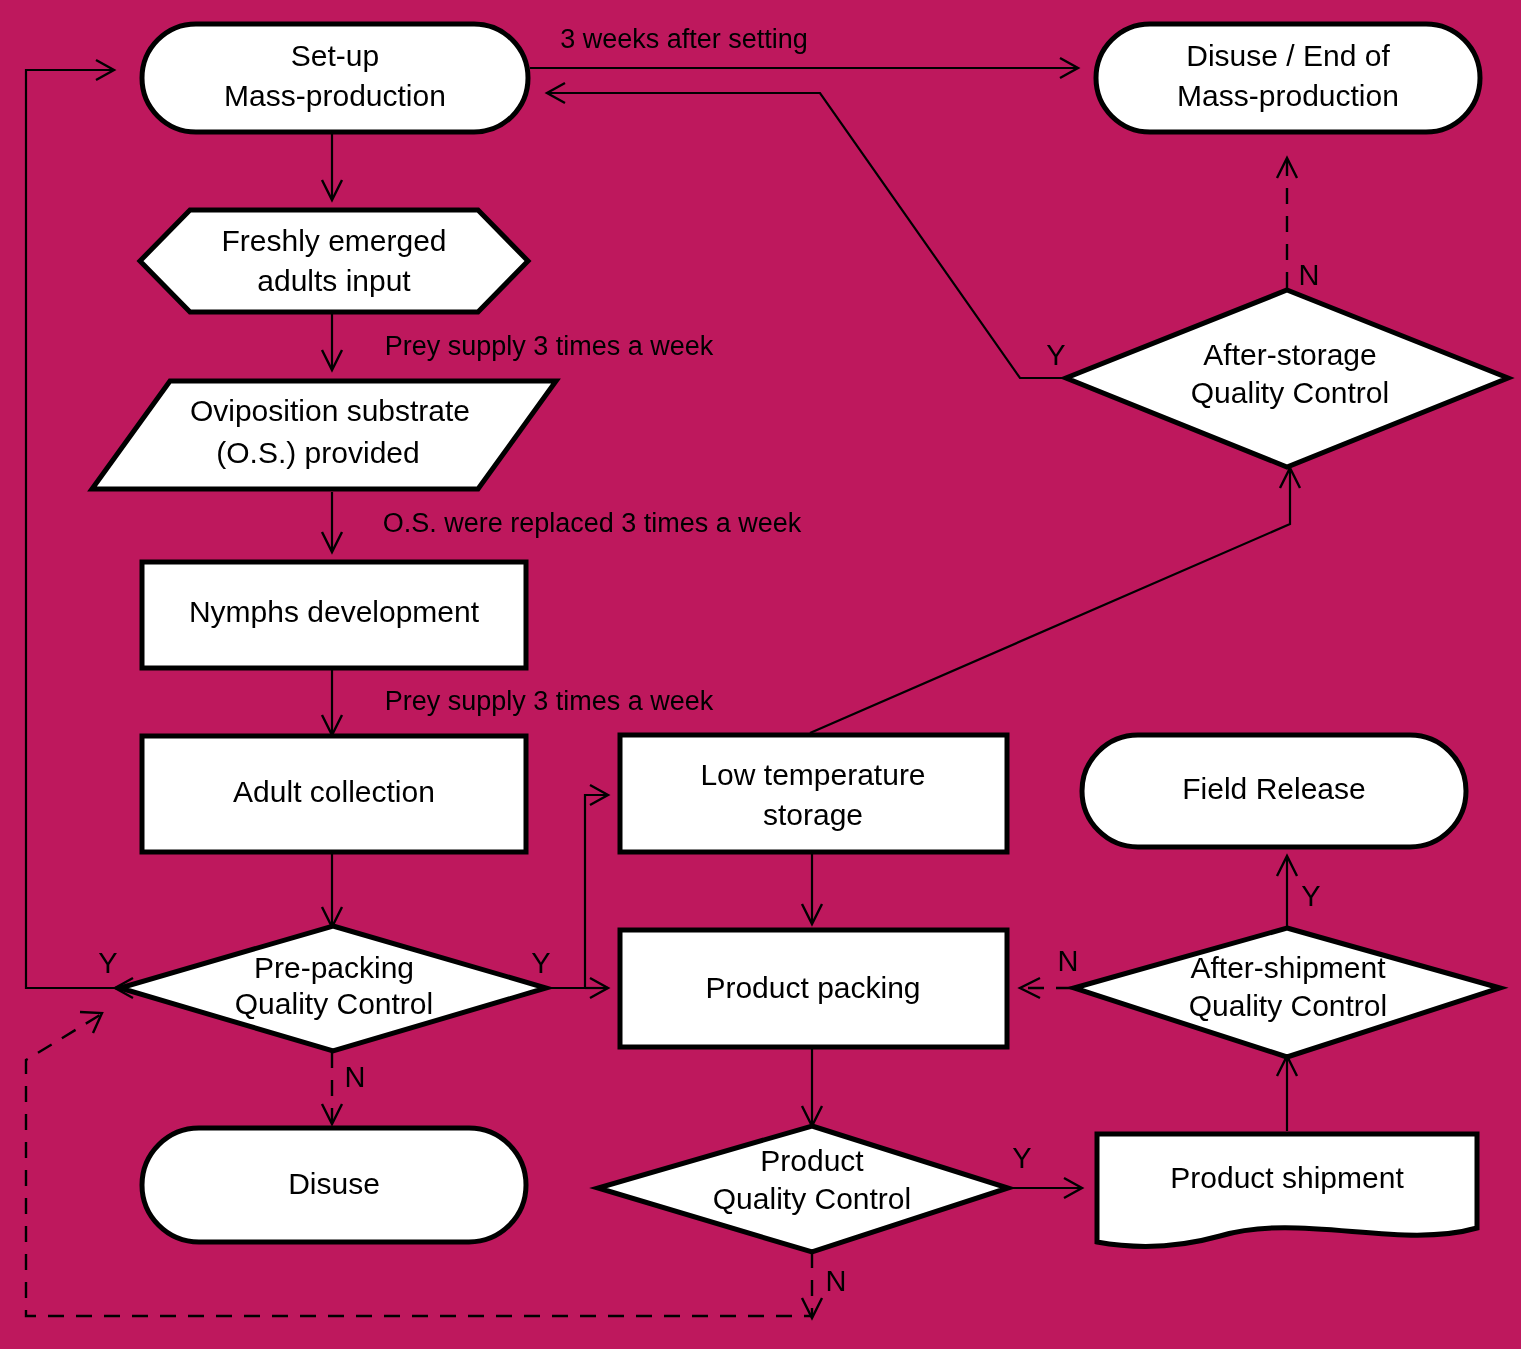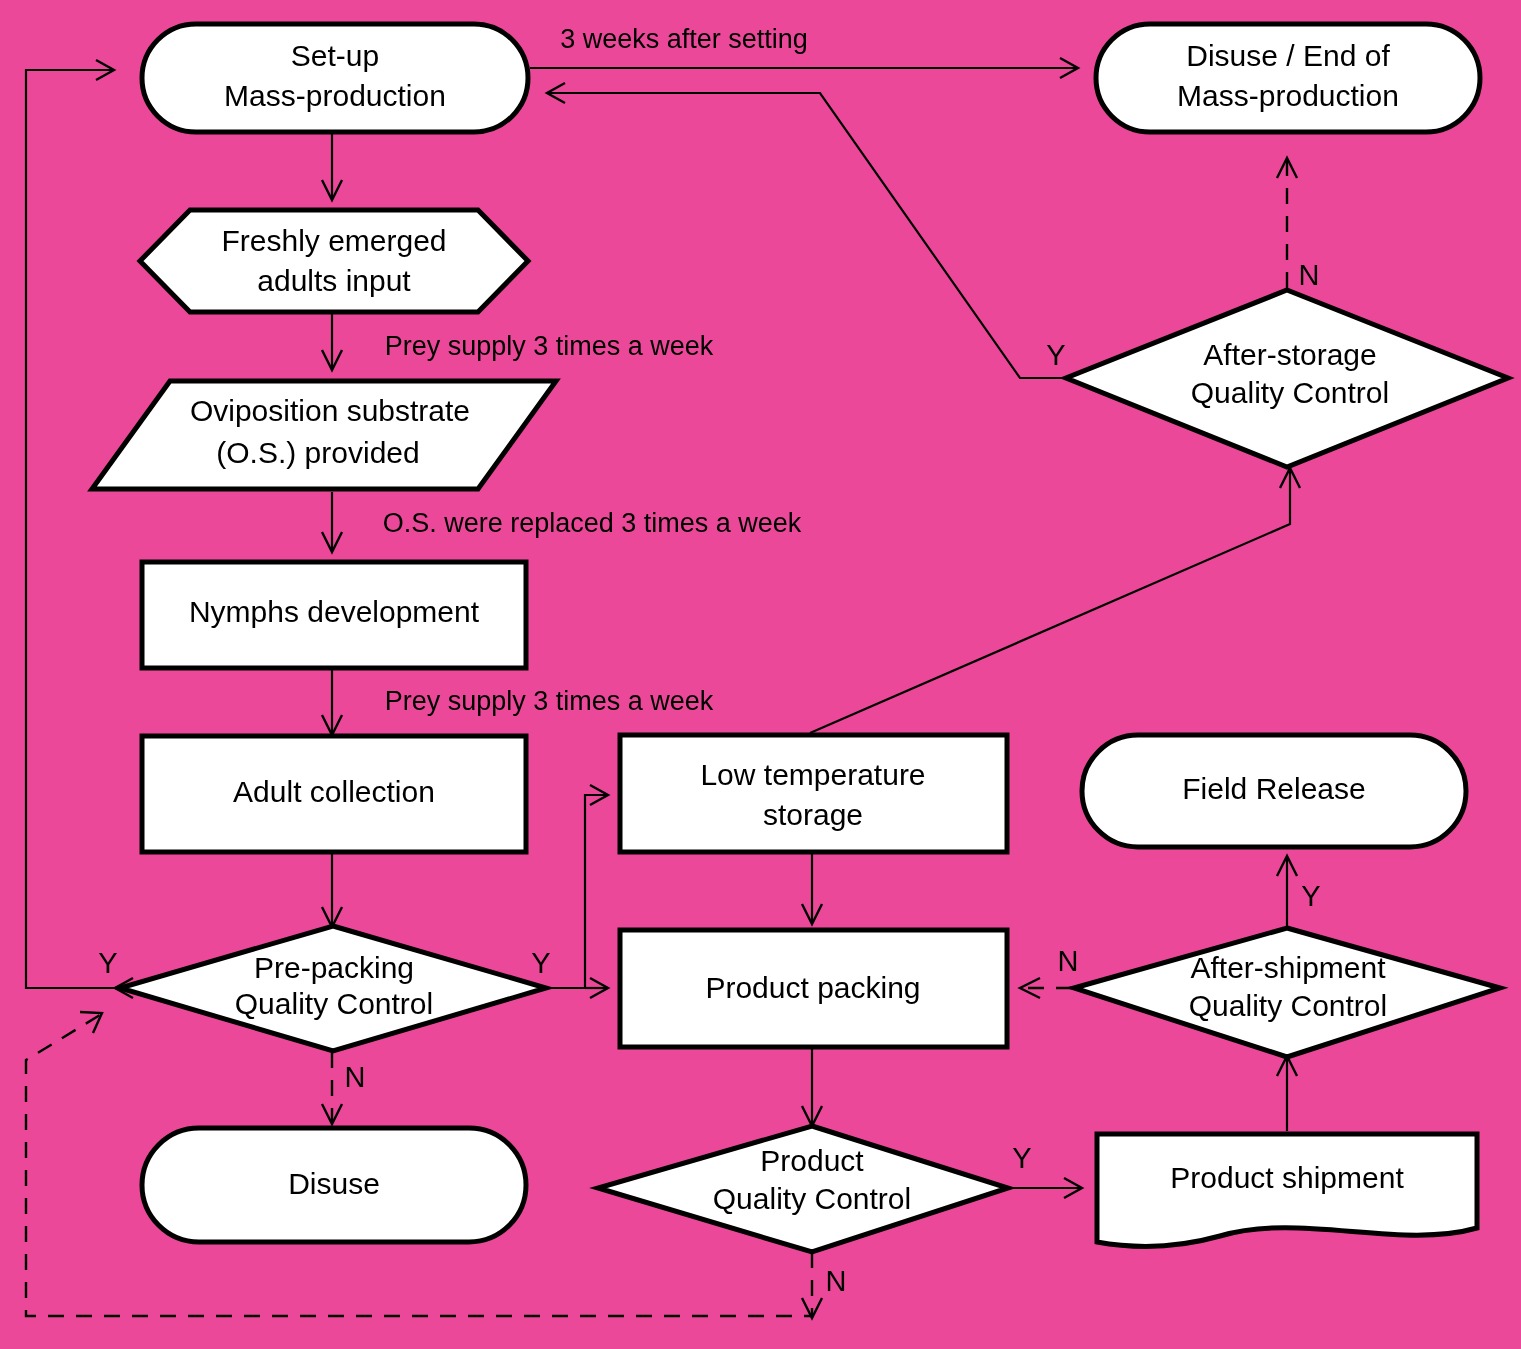--- a/index.html
+++ b/index.html
@@ -7,21 +7,21 @@
     padding: 0;
     background: #ffffff;
   }
   body {
     font-family: "Liberation Sans", sans-serif;
   }
   #flowchart-root {
     position: relative;
     width: 1521px;
     height: 1349px;
-    background: #ec4899;
+    background: #be185d;
     overflow: hidden;
   }
   svg.fc {
     display: block;
     width: 1521px;
     height: 1349px;
   }
   .shape-stroke-thick {
     fill: #ffffff;
     stroke: #000000;

